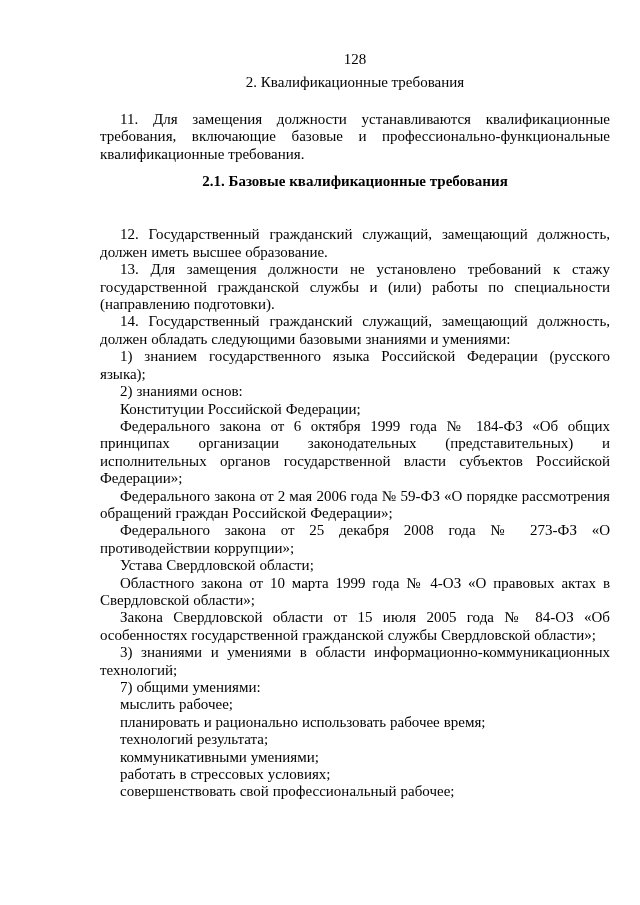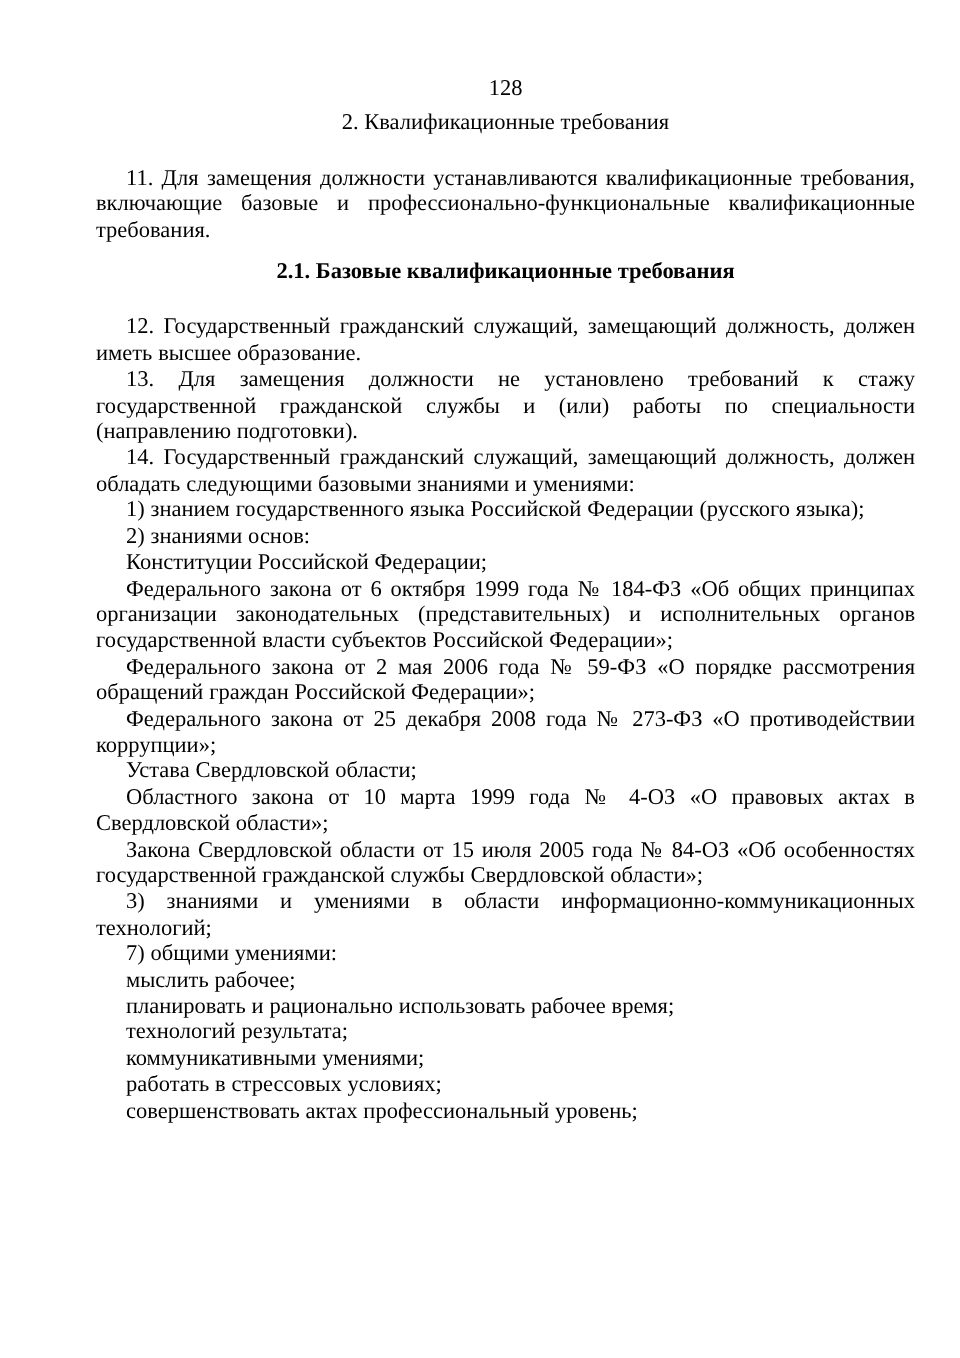--- a/index.html
+++ b/index.html
@@ -9,40 +9,40 @@
   }
   body {
     width: 640px;
     height: 905px;
     overflow: hidden;
   }
   .page {
     box-sizing: border-box;
     width: 640px;
     height: 660px;
-    padding: 51px 30px 0 64px;
+    padding: 51px 30px 0 100px;
     background: #ffffff;
     color: #000000;
     font-family: "Liberation Serif", "DejaVu Serif", serif;
     font-size: 15px;
     line-height: 17.4px;
   }
   .page-number {
     text-align: center;
     margin: 0 0 6px 0;
   }
   .chapter-heading {
     font-weight: normal;
     text-align: center;
     margin: 0 0 19px 0;
   }
   .section-heading {
     font-weight: bold;
     text-align: center;
-    margin: 10px 0 20px 0;
+    margin: 10px 0 36px 0;
   }
   .paragraph {
     margin: 0;
     text-align: justify;
     text-indent: 20px;
     word-spacing: 0.01em;
   }
 </style>
 </head>
 <body>
@@ -65,15 +65,15 @@
       <p class="paragraph">Устава Свердловской области;</p>
       <p class="paragraph">Областного закона от 10 марта 1999 года № 4-ОЗ «О правовых актах в Свердловской области»;</p>
       <p class="paragraph">Закона Свердловской области от 15 июля 2005 года № 84-ОЗ «Об особенностях государственной гражданской службы Свердловской области»;</p>
       <p class="paragraph">3) знаниями и умениями в области информационно-коммуникационных технологий;</p>
       <p class="paragraph">7) общими умениями:</p>
       <p class="paragraph">мыслить рабочее;</p>
       <p class="paragraph">планировать и рационально использовать рабочее время;</p>
       <p class="paragraph">технологий результата;</p>
       <p class="paragraph">коммуникативными умениями;</p>
       <p class="paragraph">работать в стрессовых условиях;</p>
-      <p class="paragraph">совершенствовать актах профессиональный уровень;</p>
+      <p class="paragraph">совершенствовать свой профессиональный рабочее;</p>
     </div>
 </div>
 
 </body></html>

